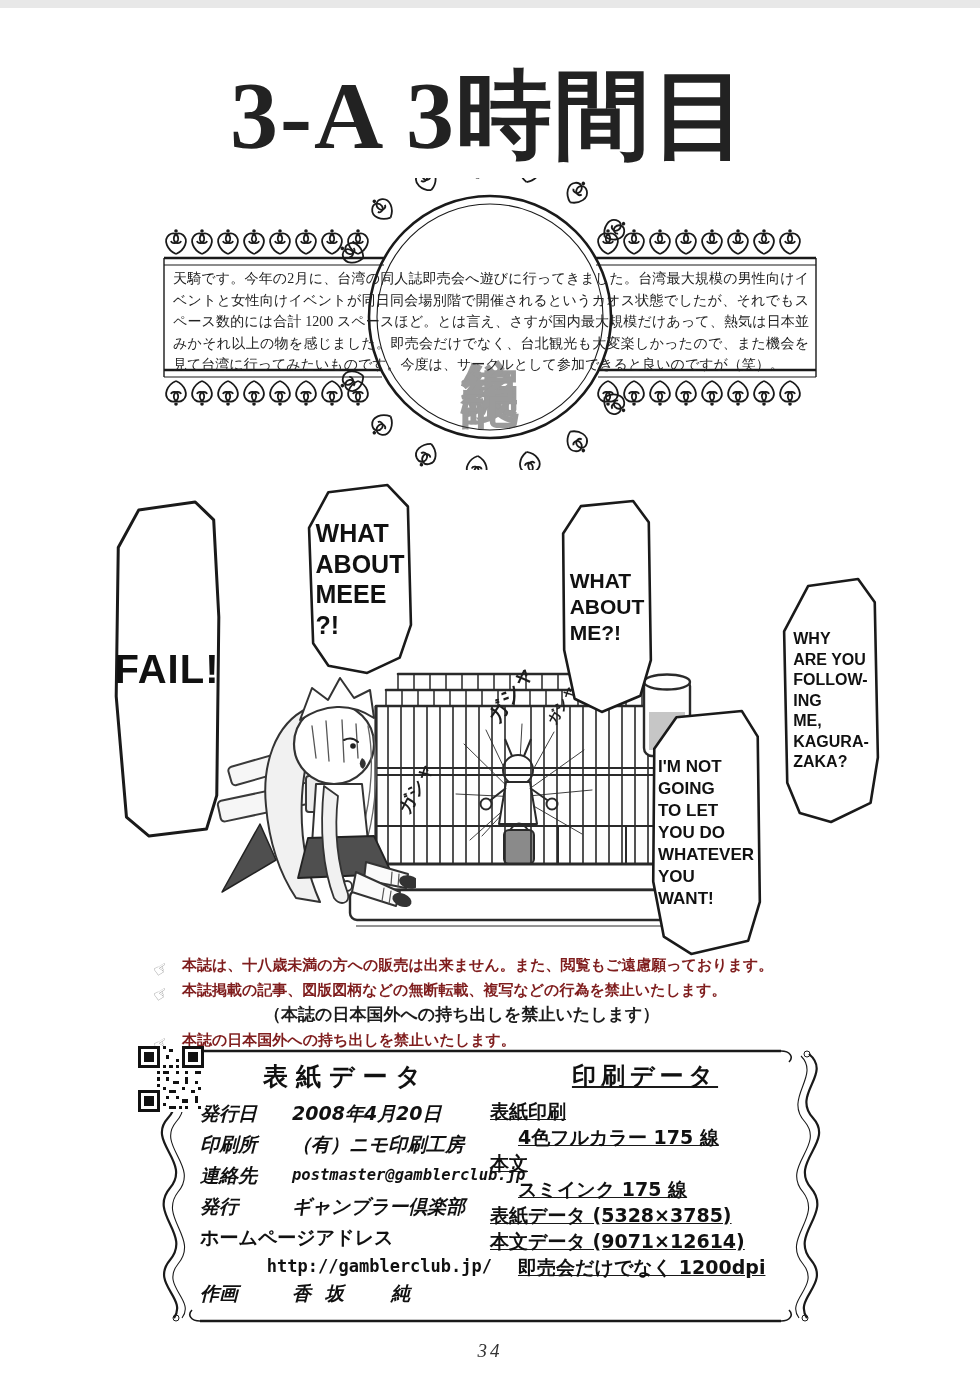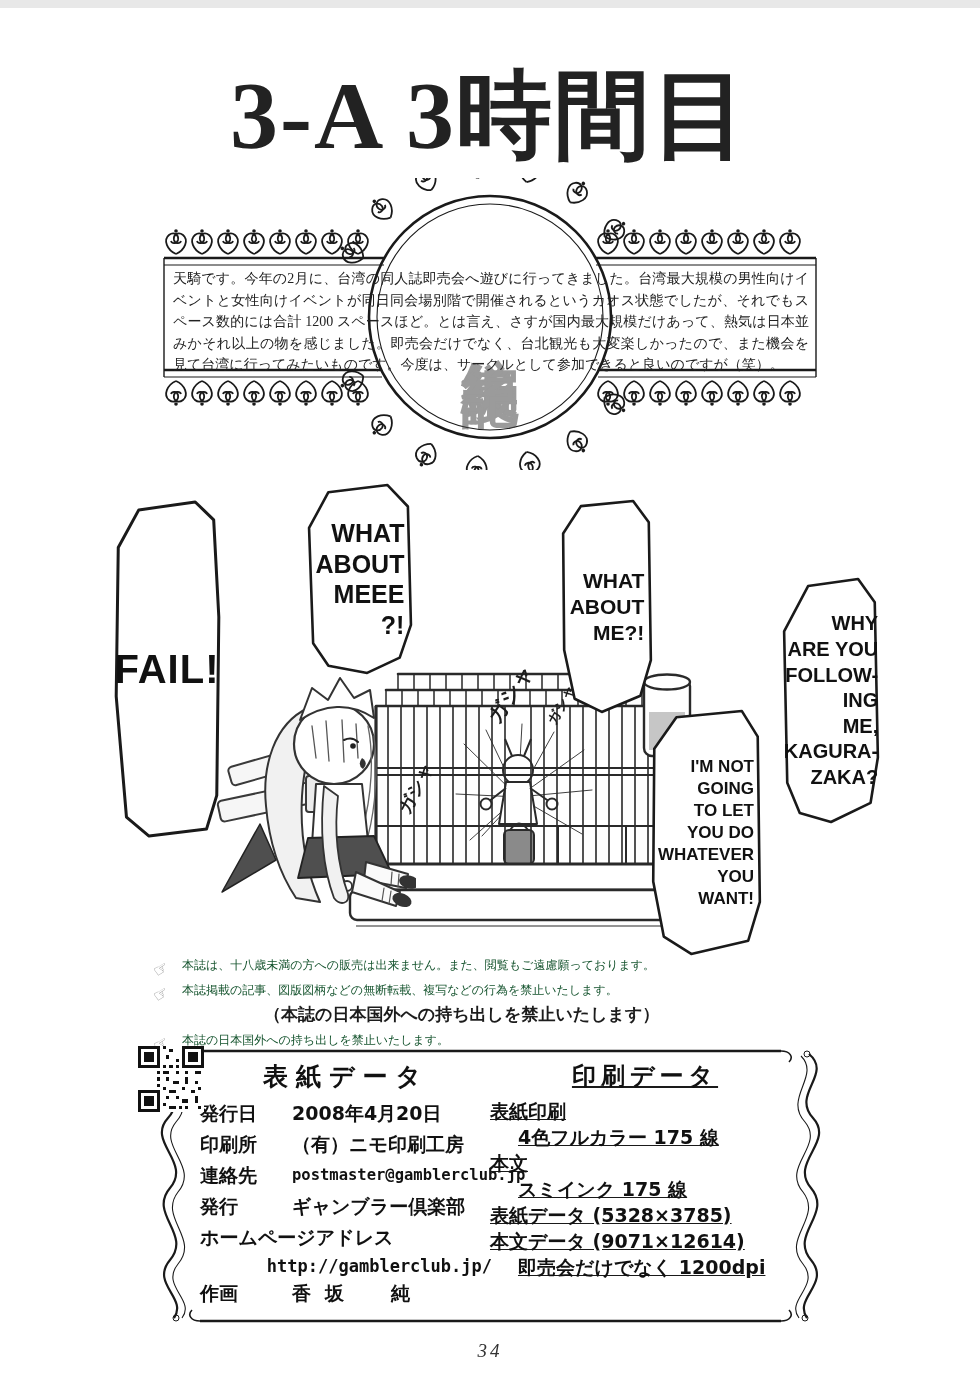--- a/index.html
+++ b/index.html
@@ -17,57 +17,57 @@
     writing-mode:vertical-rl;text-orientation:upright;
     font-size:57px;font-weight:bold;color:#4a4a4a;opacity:.55;letter-spacing:4px;
     font-family:"Liberation Serif","DejaVu Serif",serif;line-height:88px;text-align:center;}
   .note-body{position:absolute;left:13px;top:90px;width:636px;height:100px;
     font-size:14px;line-height:21.5px;text-align:justify;color:#222;z-index:3;}
 
   
   .bubble{position:absolute;z-index:6;}
   .bubble svg{position:absolute;left:0;top:0;width:100%;height:100%;}
   .btxt{position:relative;z-index:2;display:flex;align-items:center;justify-content:center;
-    width:100%;height:100%;white-space:pre-line;text-align:right;
+    width:100%;height:100%;white-space:pre-line;text-align:left;
     font-family:"Liberation Sans","DejaVu Sans",sans-serif;font-weight:bold;color:#111;}
   .b-fail   {left:108px;top:490px;width:118px;height:342px;}
   .b-fail   .btxt{font-size:40px;letter-spacing:1px;}
   .b-meee   {left:306px;top:474px;width:108px;height:194px;}
   .b-meee   .btxt{font-size:25px;line-height:1.22;}
   .b-me     {left:560px;top:490px;width:94px;height:218px;}
   .b-me     .btxt{font-size:21px;line-height:1.25;}
   .b-kagura {left:781px;top:568px;width:100px;height:250px;}
-  .b-kagura .btxt{font-size:20px;line-height:1.28;}
+  .b-kagura .btxt{font-size:16px;line-height:1.28;}
   .b-resist {left:649px;top:700px;width:114px;height:250px;}
   .b-resist .btxt{font-size:17px;line-height:1.3;}
 
   
   .cage-art{position:absolute;left:336px;top:604px;z-index:2;}
   .girl-art{position:absolute;left:216px;top:658px;z-index:3;}
   .sfx{position:absolute;z-index:4;font-family:"DejaVu Sans","Liberation Sans",sans-serif;
        font-weight:bold;color:#1d1d1d;}
   .sfx1{left:478px;top:672px;font-size:21px;transform:rotate(-56deg);}
   .sfx2{left:540px;top:688px;font-size:14px;transform:rotate(-62deg);}
   .sfx3{left:388px;top:768px;font-size:18px;transform:rotate(-63deg);}
 
   
   .warnings{position:absolute;left:152px;top:946px;width:706px;z-index:5;}
   .warn-row{display:flex;align-items:flex-start;margin-bottom:3px;}
   .warn-bullet{display:inline-block;width:30px;flex:0 0 30px;color:#999;font-size:17px;
      transform:rotate(-32deg);font-family:"DejaVu Sans",sans-serif;margin-top:1px;}
-  .warn-text{font-size:12px;font-weight:normal;color:#14532d;line-height:22px;}
+  .warn-text{font-size:15px;font-weight:bold;color:#7f1d1d;line-height:22px;}
   .warn-sub{margin:0 0 3px 112px;font-size:17px;font-weight:bold;color:#1c1c1c;line-height:22px;}
 
   
   .colophon{position:absolute;left:138px;top:1038px;width:705px;height:280px;z-index:5;
      font-family:"DejaVu Sans","Liberation Sans",sans-serif;}
   .colophon > svg{position:absolute;left:0;top:0;}
   .col-left{position:absolute;left:62px;top:12px;width:292px;}
   .col-left h3{margin:2px 0 8px 0;text-align:center;font-size:25px;letter-spacing:8px;color:#111;}
-  .crow{display:flex;margin-bottom:5px;}
+  .crow{display:flex;margin-bottom:5px;font-style:italic;}
   .crow .lab{flex:0 0 92px;font-size:19px;font-weight:bold;color:#111;}
   .crow .val{font-size:19px;font-weight:bold;color:#111;}
   .crow .val.mono{font-family:"DejaVu Sans Mono","Liberation Mono",monospace;font-size:15.5px;padding-top:3px;font-weight:bold;}
   .fullline{font-size:19px;font-weight:bold;color:#111;margin-bottom:5px;}
   .fullline.mono{font-family:"DejaVu Sans Mono","Liberation Mono",monospace;font-size:17px;text-align:right;}
   .artist .val{letter-spacing:14px;}
   .qr{position:absolute;left:282px;top:166px;}
   .col-right{position:absolute;left:352px;top:12px;width:310px;text-decoration:underline;}
   .col-right h3{margin:2px 0 6px 0;text-align:center;font-size:24px;letter-spacing:5px;color:#111;}
   .pline{font-size:19px;font-weight:bold;color:#111;line-height:26px;}

